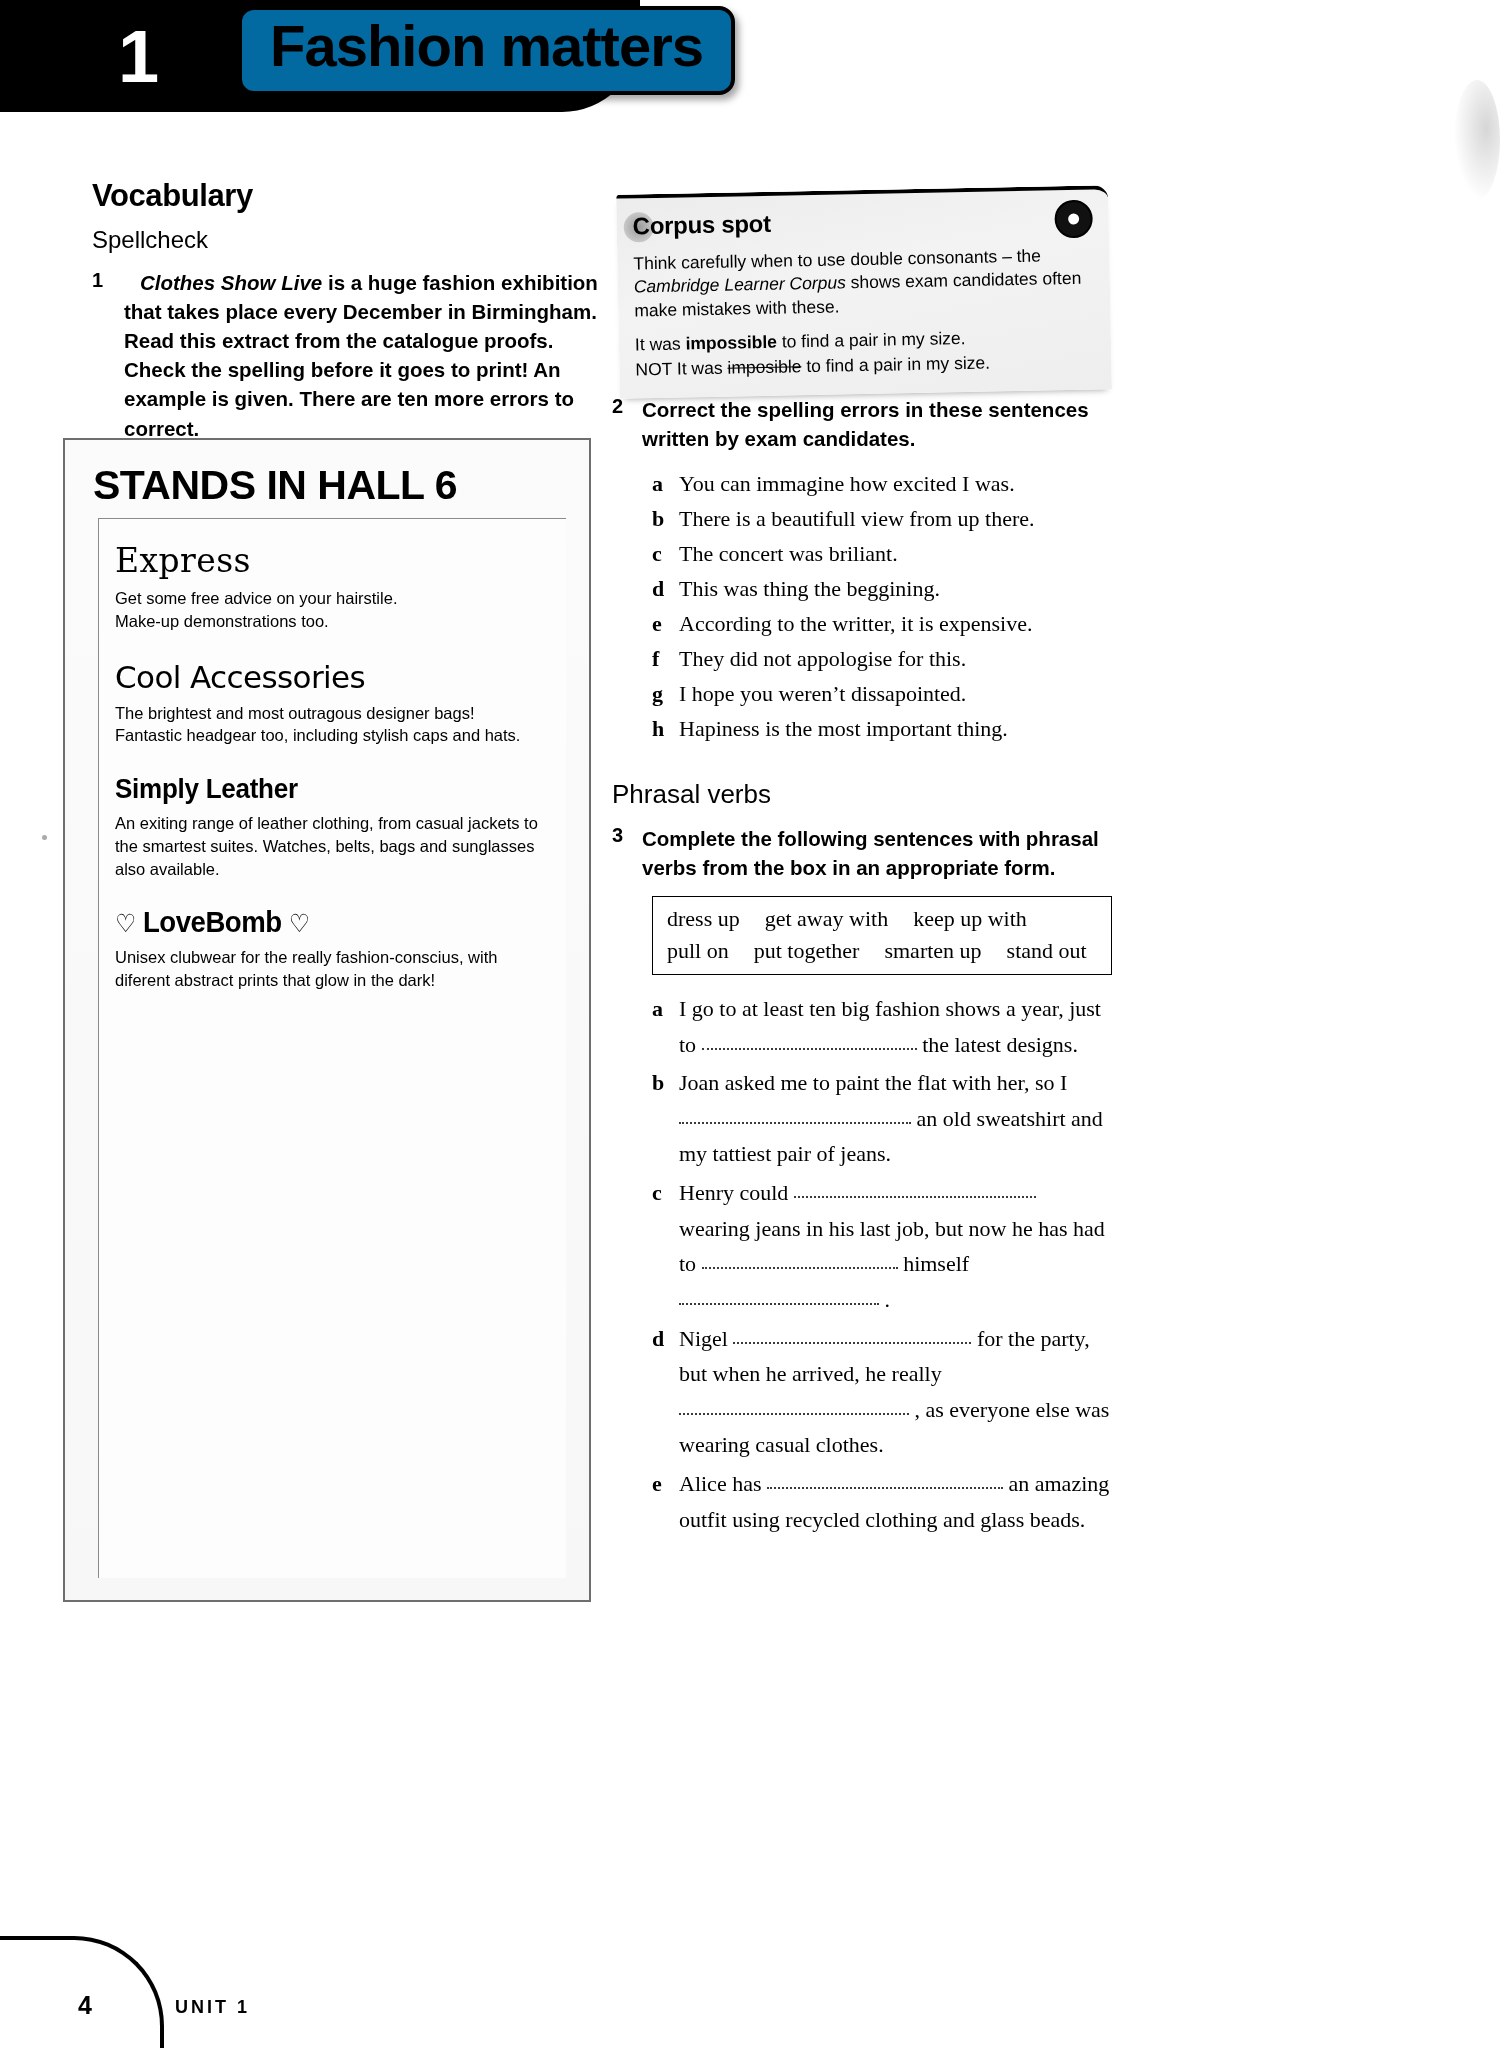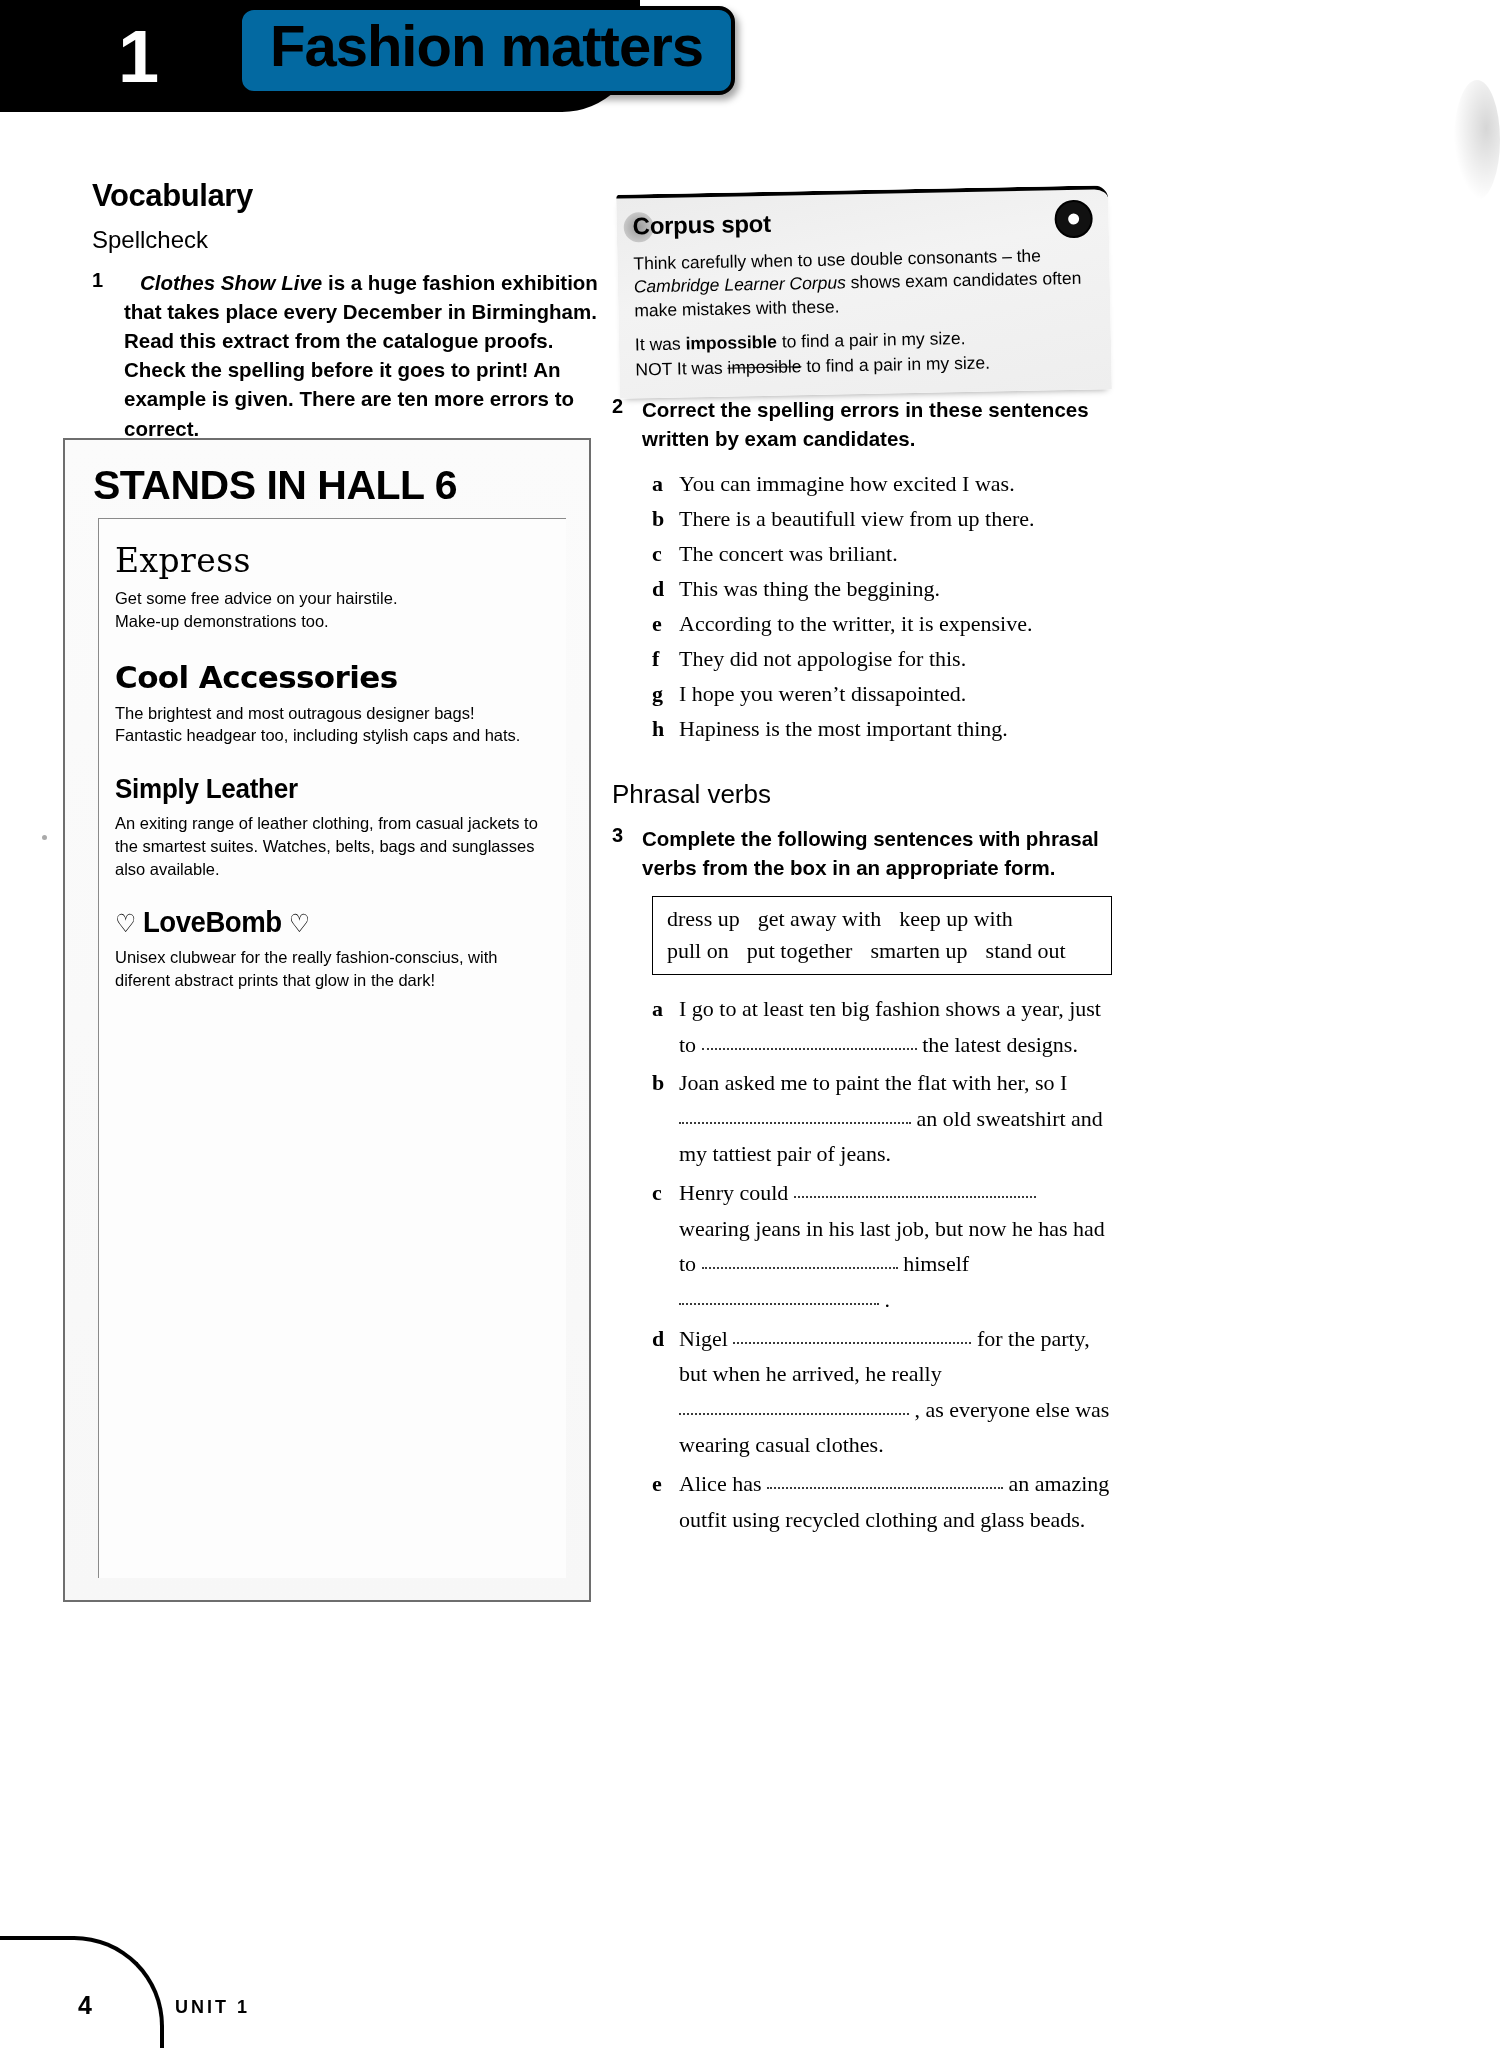--- a/index.html
+++ b/index.html
@@ -169,21 +169,21 @@
   .strike { text-decoration: line-through; }
 
   .b-express {
     font-size: 33px;
     font-family: "DejaVu Serif", serif;
     font-weight: 300;
     letter-spacing: 0.4px;
   }
   .b-cool {
     font-size: 31px;
-    font-weight: bold;
+    font-weight: normal;
     font-family: "DejaVu Sans", sans-serif;
     letter-spacing: -0.6px;
   }
   .b-gemini {
     font-size: 31px;
     font-weight: bold;
     font-family: "DejaVu Serif", serif;
     letter-spacing: -1px;
   }
   .b-gemini .bar { font-weight: 300; font-size: 30px; }
@@ -292,21 +292,21 @@
     margin: 34px 0 14px 0;
   }
   .wordbox {
     border: 1.5px solid #000;
     margin: 14px 0 0 40px;
     padding: 6px 14px 8px 14px;
     font-family: "Liberation Serif", serif;
     font-size: 22px;
     line-height: 1.42;
   }
-  .wordbox .row { display: flex; gap: 18px; }
+  .wordbox .row { display: flex; gap: 25px; }
   .gap-line {
     display: inline-block;
     border-bottom: 2.2px dotted #3a3a3a;
     vertical-align: 2px;
   }
   .q-items { margin: 16px 0 0 40px; }
   .q-item {
     display: flex;
     gap: 12px;
     font-family: "Liberation Serif", serif;

